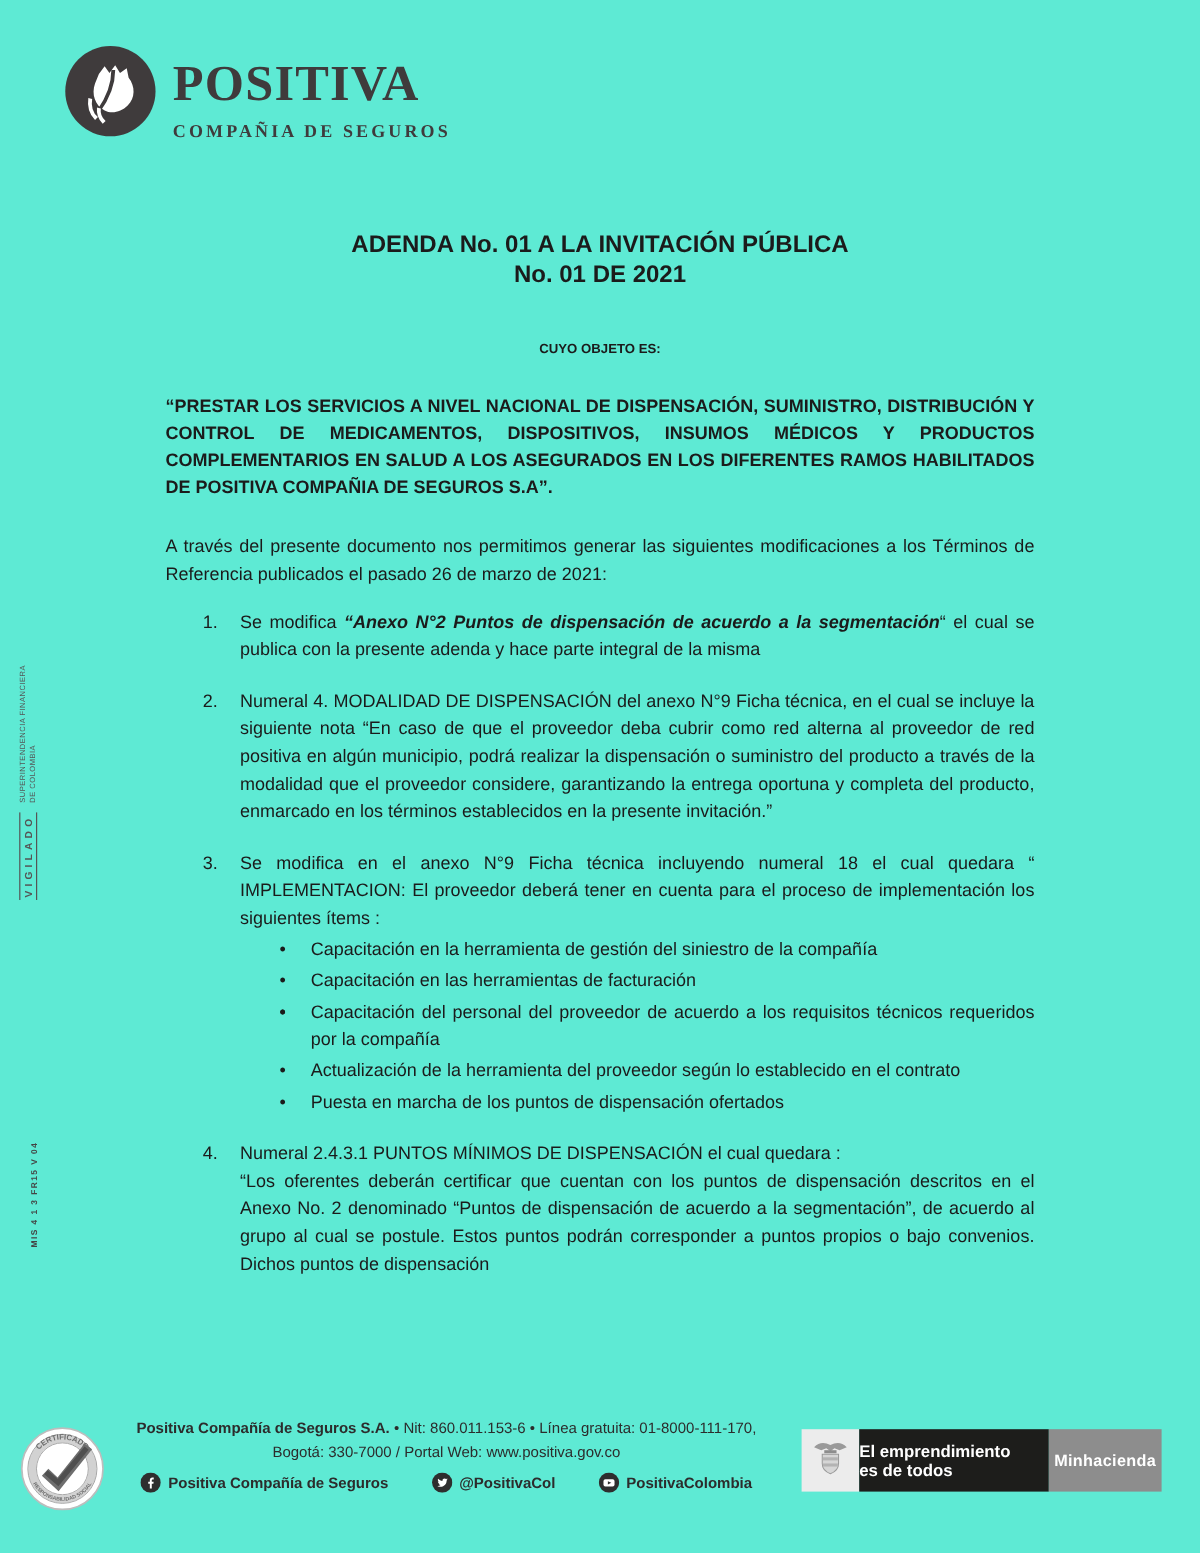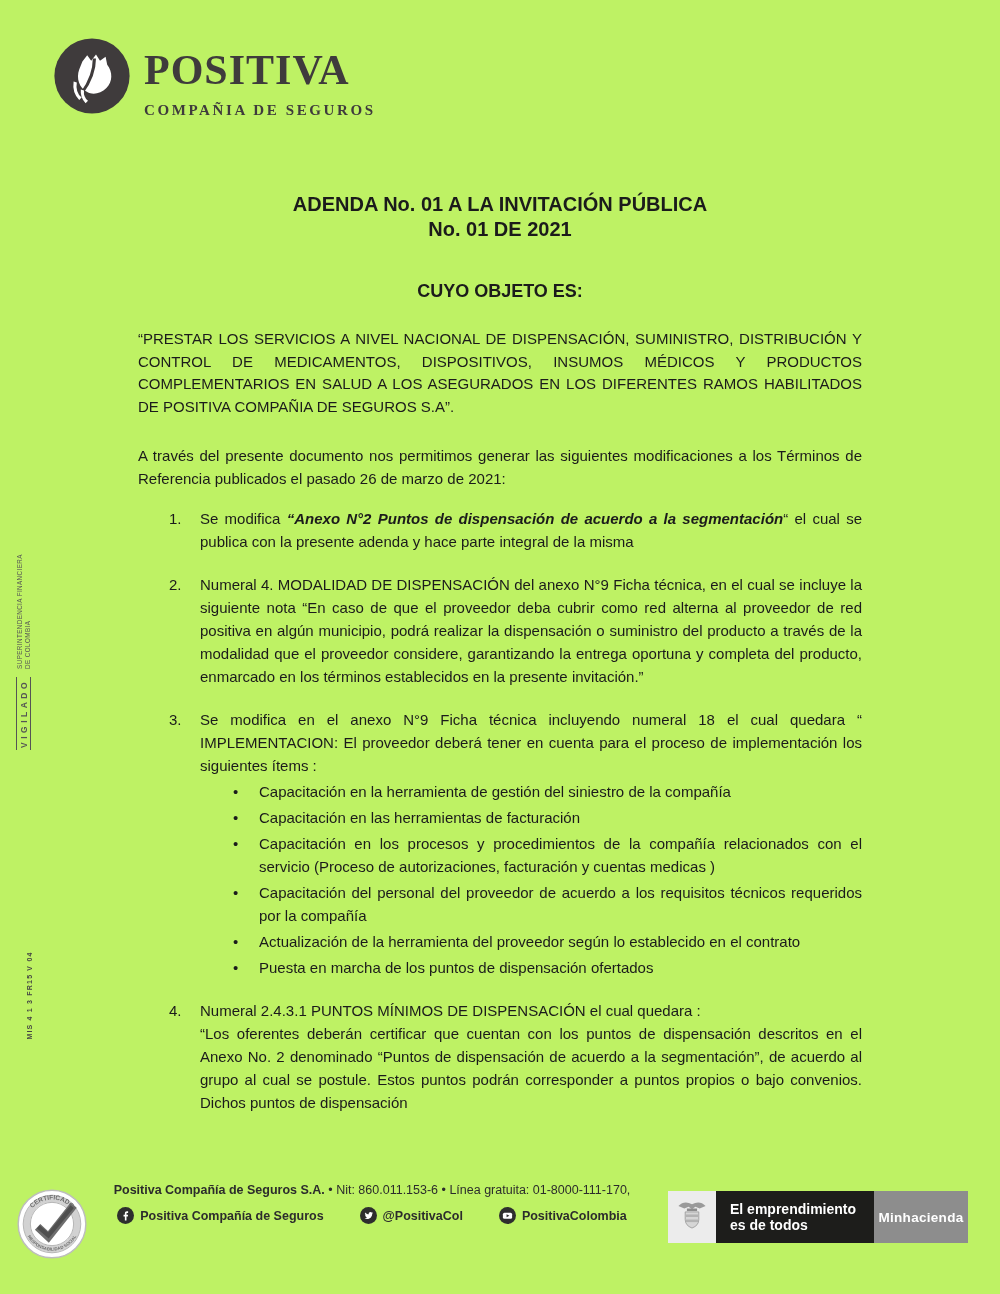--- a/index.html
+++ b/index.html
@@ -1,17 +1,17 @@
 <!DOCTYPE html>
 <html><head>
 <meta charset="utf-8">
 <style>
   html,body{margin:0;padding:0;background:#e8e8e8;}
   .page{
-    position:relative;width:1000px;height:1294px;margin:0 auto;background:#bef264;
+    position:relative;width:1000px;height:1294px;margin:0 auto;background:#5eead4;
     font-family:"Liberation Sans",sans-serif;color:#1b1b1b;overflow:hidden;
   }
   
   .logo{position:absolute;left:52px;top:36px;display:flex;align-items:flex-start;gap:12px;}
   .logo-mark{width:80px;height:80px;flex:none;}
   .logo-text{padding-top:14px;}
   .logo-brand{
     font-family:"Liberation Serif",serif;font-size:42px;line-height:40px;
     letter-spacing:1px;color:#3f3b3c;font-weight:600;
   }
@@ -29,22 +29,22 @@
     border-top:1.5px solid #555;border-bottom:1.5px solid #555;padding:1.5px 2px;white-space:nowrap;
   }
   .vigilado-reg{font-size:6.3px;line-height:7.5px;letter-spacing:.4px;white-space:nowrap;}
   .form-code{
     position:absolute;left:-26px;top:992px;width:110px;transform:rotate(-90deg);
     font-size:7px;font-weight:bold;letter-spacing:1.2px;color:#444;text-align:center;white-space:nowrap;
   }
   
   .main{position:absolute;left:138px;top:192px;width:724px;font-size:15px;line-height:23px;}
   .doc-title{font-size:20px;line-height:25px;font-weight:bold;text-align:center;margin:0;}
-  .subject{font-size:18px;font-weight:bold;text-align:center;margin:38px 0 0;}
-  .object-par{font-weight:normal;text-align:justify;line-height:22.5px;margin:25px 0 0;}
+  .subject{font-size:11px;font-weight:bold;text-align:center;margin:38px 0 0;}
+  .object-par{font-weight:bold;text-align:justify;line-height:22.5px;margin:25px 0 0;}
   .intro-par{text-align:justify;margin:26px 0 0;}
   .items{margin:17px 0 0;padding:0;list-style:none;}
   .item{display:flex;margin-bottom:20px;}
   .item-num{flex:none;width:62px;padding-left:31px;box-sizing:border-box;}
   .item-body{flex:1;text-align:justify;}
   .item-body .lead{display:block;}
   .emph{font-weight:bold;font-style:italic;}
   .bullets{margin:3px 0 0;padding:0 0 0 33px;list-style:none;}
   .bullets li{position:relative;padding-left:26px;margin-top:3px;text-align:justify;}
   .bullets li .dot{position:absolute;left:0;top:0;}
@@ -55,21 +55,21 @@
   .f-line{font-size:12.5px;line-height:15px;}
   .f-line + .f-line{margin-top:5px;}
   .socials{display:flex;justify-content:center;align-items:center;gap:36px;margin-top:9px;}
   .social{display:flex;align-items:center;gap:6px;font-weight:bold;font-size:12.5px;color:#2c2c2c;white-space:nowrap;}
   .social svg{width:17px;height:17px;display:block;}
   .gov{position:absolute;right:32px;top:8px;display:flex;height:52px;}
   .gov-emblem{width:48px;background:#ececec;display:flex;align-items:center;justify-content:center;}
   .gov-emblem svg{width:34px;height:40px;}
   .gov-black{
     width:158px;background:#1d1d1b;color:#fff;display:flex;flex-direction:column;justify-content:center;
-    padding-left:14px;box-sizing:border-box;font-weight:bold;font-size:14px;line-height:16px;
+    box-sizing:border-box;font-weight:bold;font-size:14px;line-height:16px;
   }
   .gov-gray{
     width:94px;background:#8d8d8d;color:#fff;display:flex;align-items:center;justify-content:center;
     font-weight:bold;font-size:13.5px;letter-spacing:.3px;
   }
 </style>
 </head>
 <body>
 
 <div class="page">
@@ -125,21 +125,21 @@
         <div class="item-body">Numeral 4. MODALIDAD DE DISPENSACIÓN del anexo N°9 Ficha técnica, en el cual se incluye la siguiente nota “En caso de que el proveedor deba cubrir como red alterna al proveedor de red positiva en algún municipio, podrá realizar la dispensación o suministro del producto a través de la modalidad que el proveedor considere, garantizando la entrega oportuna y completa del producto, enmarcado en los términos establecidos en la presente invitación.”</div>
       </li>
 
       <li class="item">
         <span class="item-num">3.</span>
         <div class="item-body">
           <span class="lead">Se modifica en el anexo N°9 Ficha técnica incluyendo numeral 18 el cual quedara “ IMPLEMENTACION: El proveedor deberá tener en cuenta para el proceso de implementación los siguientes ítems :</span>
           <ul class="bullets">
             <li><span class="dot">•</span><span>Capacitación en la herramienta de gestión del siniestro de la compañía</span></li>
             <li><span class="dot">•</span><span>Capacitación en las herramientas de facturación</span></li>
-            <li><span class="dot">•</span><span>Capacitación en los procesos y procedimientos de la compañía relacionados con el servicio (Proceso de autorizaciones, facturación y cuentas medicas )</span></li>
+            <li><span class="dot">•</span></li>
             <li><span class="dot">•</span><span>Capacitación del personal del proveedor de acuerdo a los requisitos técnicos requeridos por la compañía</span></li>
             <li><span class="dot">•</span><span>Actualización de la herramienta del proveedor según lo establecido en el contrato</span></li>
             <li><span class="dot">•</span><span>Puesta en marcha de los puntos de dispensación ofertados</span></li>
           </ul>
         </div>
       </li>
 
       <li class="item">
         <span class="item-num">4.</span>
         <div class="item-body">
@@ -171,20 +171,21 @@
         </text>
         <path d="M30 54 L45 68 L80 24" stroke="#6e6e6e" stroke-width="11" fill="none"></path>
         <path d="M31 54 L45 66 L78 26" stroke="#4f4f4f" stroke-width="6" fill="none"></path>
       </svg>
     </div>
 
     <div class="f-center">
       <div class="f-line">
         <strong>Positiva Compañía de Seguros S.A.</strong><span> • Nit: 860.011.153-6 • Línea gratuita: 01-8000-111-170,</span>
       </div>
+      <div class="f-line">Bogotá: 330-7000 / Portal Web: www.positiva.gov.co</div>
       <div class="socials">
         <span class="social">
           <svg viewBox="0 0 24 24" aria-hidden="true">
             <circle cx="12" cy="12" r="12" fill="#2e2e2e"></circle>
             <path fill="#ffffff" d="M13.4 19v-5.6h1.9l.3-2.4h-2.2V9.4c0-.7.2-1.1 1.1-1.1h1.2V6.1c-.2 0-.9-.1-1.7-.1-1.7 0-2.9 1-2.9 3v2h-1.9v2.4h1.9V19z"></path>
           </svg>
           <span>Positiva Compañía de Seguros</span>
         </span>
         <span class="social">
           <svg viewBox="0 0 24 24" aria-hidden="true">

